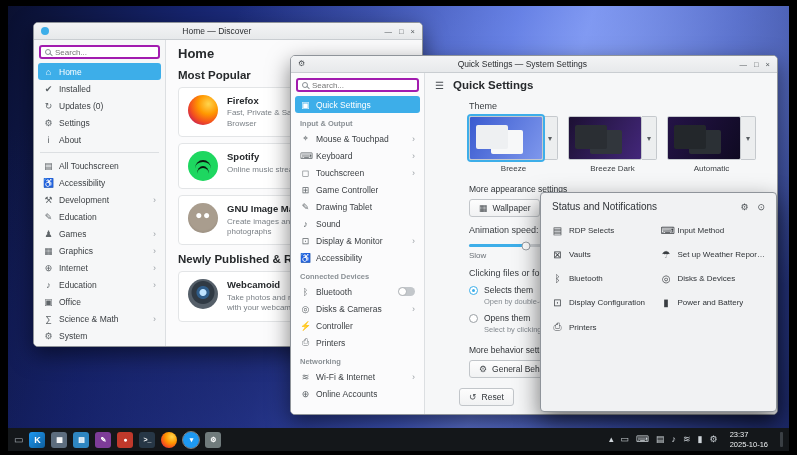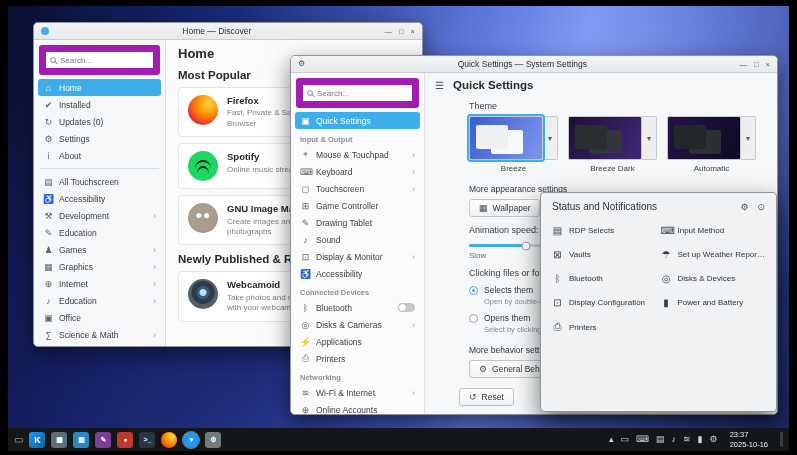--- a/index.html
+++ b/index.html
@@ -14,21 +14,21 @@
 
   
   .window{position:absolute;background:#fcfcfc;border:1px solid #8f949a;border-radius:5px;box-shadow:0 8px 22px rgba(0,0,0,.5);display:flex;flex-direction:column;overflow:hidden}
   .titlebar{height:17px;background:linear-gradient(#f3f4f5,#e7e9eb);border-bottom:1px solid #c9cdd1;display:flex;align-items:center;padding:0 7px;gap:4px;flex:0 0 auto}
   .titlebar .title{flex:1;text-align:center;font-size:8.5px;color:#2b2e31;white-space:nowrap;overflow:hidden}
   .tb-btns{display:flex;gap:7px;font-size:7.5px;color:#53585c}
   .tb-btns span{cursor:default}
   .win-ic{font-size:8px;color:#4a4f53;line-height:1}
   .win-ic.disc{width:8px;height:8px;border-radius:50%;background:#3daee9}
 
-  .searchbox{height:14px;background:#fff;border:7px solid #a21caf;border-radius:3px;display:flex;align-items:center;gap:4px;padding:8px 4px;margin:1px 1px 4px}
+  .searchbox{height:14px;background:#fff;border:2px solid #a21caf;border-radius:3px;display:flex;align-items:center;gap:4px;padding:0 4px;margin:1px 1px 4px}
   .searchbox input{border:0;outline:0;flex:1;font-size:8px;min-width:0;background:transparent;color:#3a3e42;font-family:"Liberation Sans",sans-serif}
   .mag{width:6px;height:6px;border:1px solid #8a9095;border-radius:50%;position:relative;flex:0 0 auto}
   .mag::after{content:"";position:absolute;width:4px;height:1px;background:#8a9095;transform:rotate(45deg);right:-3px;bottom:-1px}
 
   .nav-item{height:17px;display:flex;align-items:center;gap:5px;padding:0 5px;border-radius:3px;color:#3a3e42;font-size:8.5px;white-space:nowrap;overflow:hidden}
   .nav-item .ni-icon{width:11px;text-align:center;font-size:9px;color:#5f6569;flex:0 0 auto}
   .nav-item .ni-label{overflow:hidden;text-overflow:ellipsis}
   .nav-item.selected{background:#3daee9;color:#fff}
   .nav-item.selected .ni-icon{color:#fff}
   .nav-sep{height:1px;background:#dcdfe2;margin:4px 2px}
@@ -322,21 +322,21 @@
               <span class="knob"></span>
             </span>
           </div>
           <div class="nav-item">
             <span class="ni-icon">◎</span>
             <span class="ni-label">Disks &amp; Cameras</span>
             <span class="chev">›</span>
           </div>
           <div class="nav-item">
             <span class="ni-icon">⚡</span>
-            <span class="ni-label">Applications</span>
+            <span class="ni-label">Controller</span>
           </div>
           <div class="nav-item">
             <span class="ni-icon">⎙</span>
             <span class="ni-label">Printers</span>
           </div>
           <div class="group-h">Networking</div>
           <div class="nav-item">
             <span class="ni-icon">≋</span>
             <span class="ni-label">Wi-Fi &amp; Internet</span>
             <span class="chev">›</span>

